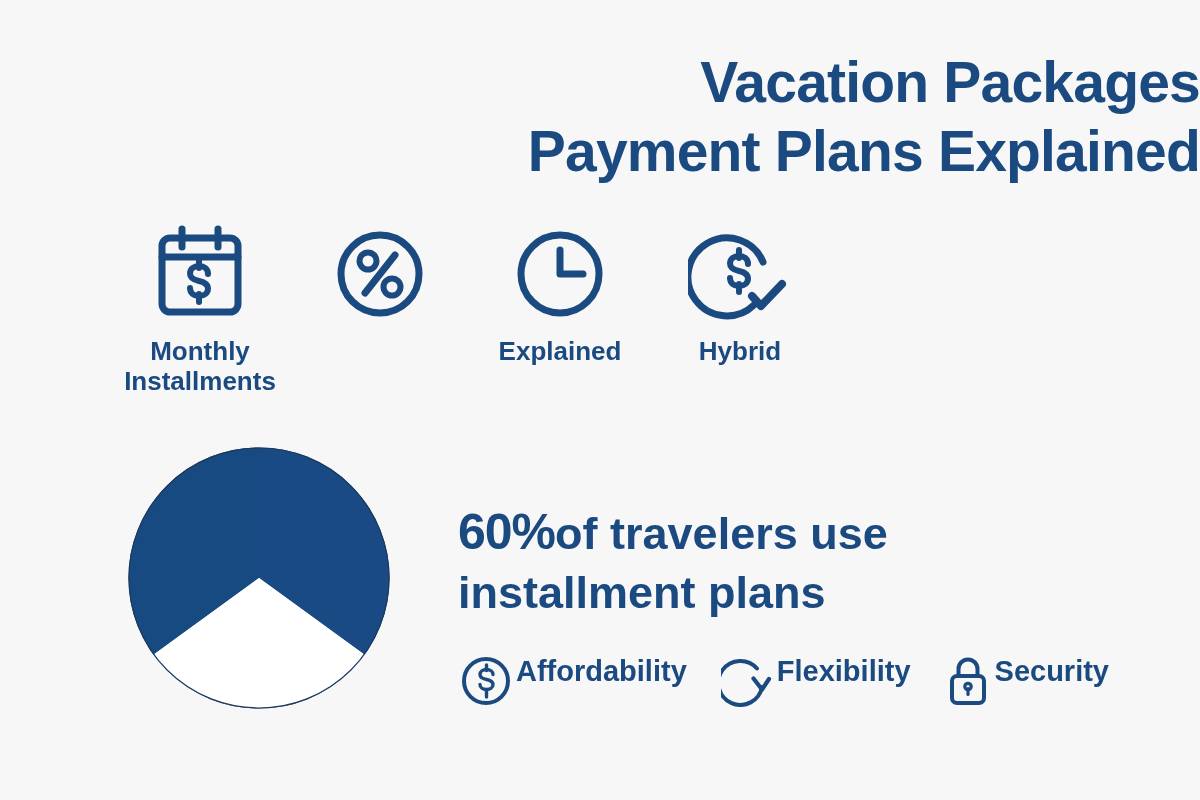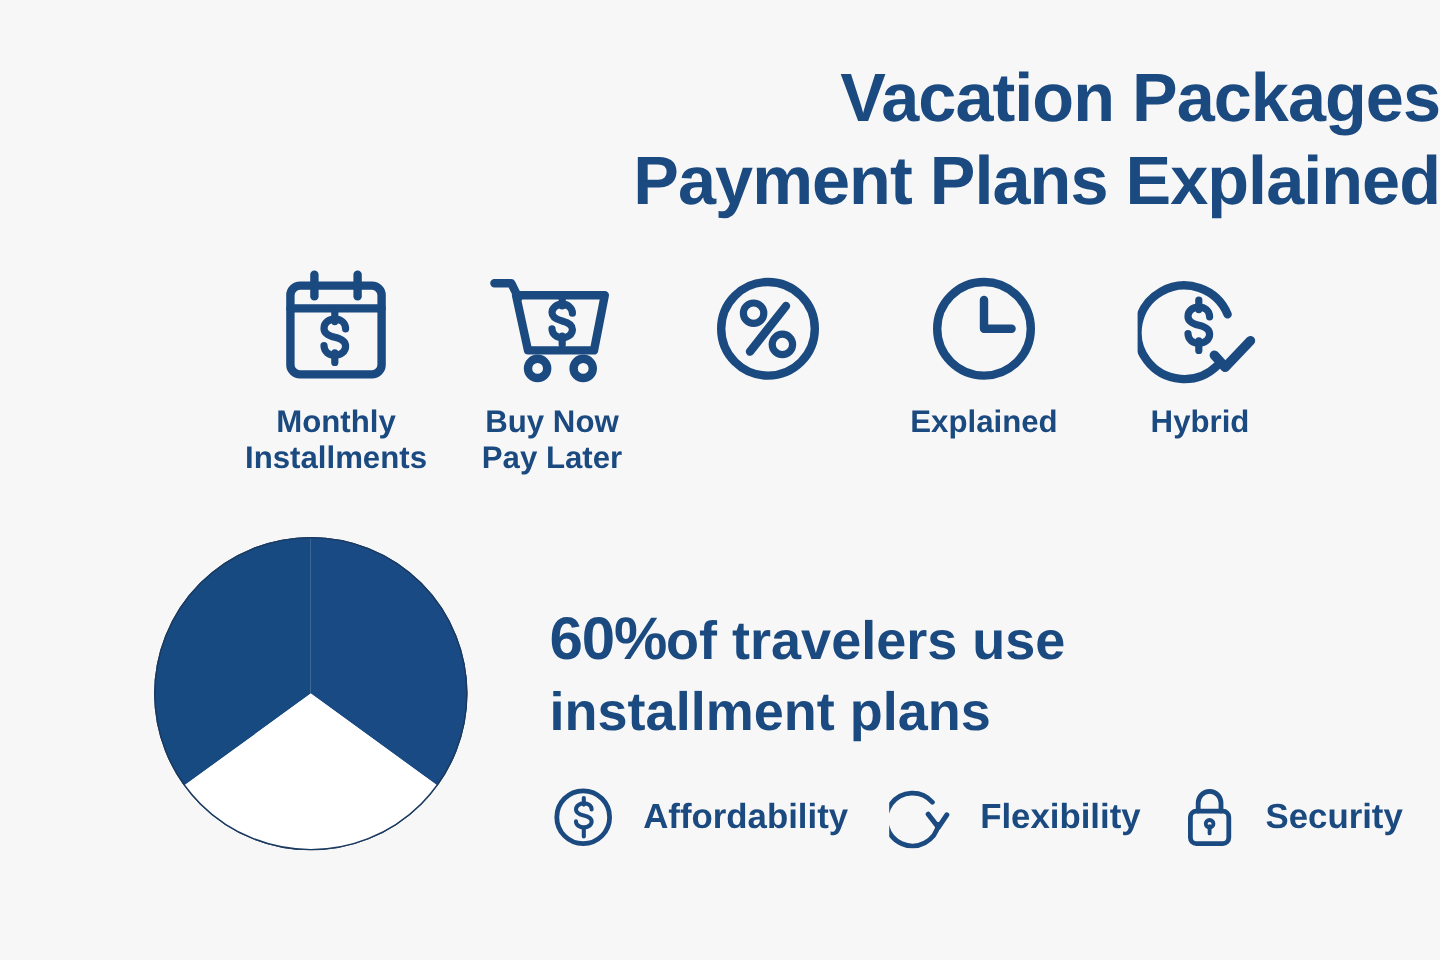--- a/index.html
+++ b/index.html
@@ -38,21 +38,21 @@
     white-space: nowrap;
   }
 
   
   .plans-row {
     position: absolute;
     top: 222px;
     left: 110px;
     width: 980px;
     display: flex;
-    justify-content: flex-end;
+    justify-content: flex-start;
     align-items: flex-start;
   }
   .plan-item {
     width: 180px;
     display: flex;
     flex-direction: column;
     align-items: center;
   }
   .plan-icon {
     height: 104px;
@@ -102,22 +102,21 @@
   .benefits-row {
     position: absolute;
     left: 460px;
     top: 655px;
     display: flex;
     align-items: center;
     gap: 34px;
   }
   .benefit {
     display: flex;
-    align-items: center;
-    gap: 24px;
+    gap: 4px;
   }
   .benefit-label {
     font-size: 29px;
     font-weight: bold;
     color: #1b4a80;
     white-space: nowrap;
   }
   .benefit-icon {
     display: flex;
     align-items: center;
@@ -147,37 +146,20 @@
             <path d="M60 50c0-5-4-8-9-8s-9 3-9 7.5 4.5 6.5 9 7.5 9 3 9 7.5-4 7.5-9 7.5-9-3-9-8"></path>
             <line x1="51" y1="36" x2="51" y2="44"></line>
             <line x1="51" y1="70" x2="51" y2="78"></line>
           </g>
         </svg>
       </div>
       <div class="plan-label">Monthly
 Installments</div>
     </div>
 
-    <div class="plan-item">
-      <div class="plan-icon">
-        <svg width="112" height="100" viewBox="0 0 112 100" fill="none" stroke="#1b4a80" stroke-width="7" stroke-linecap="round" stroke-linejoin="round">
-          <path d="M8 12h14l6 12"></path>
-          <path d="M26 22h74l-9 46H36z"></path>
-          <circle cx="44" cy="83" r="8"></circle>
-          <circle cx="82" cy="83" r="8"></circle>
-          <g stroke-width="6">
-            <path d="M73 37c0-4.5-4-7.5-8.5-7.5S56 32.5 56 36.5s4.5 6 8.5 7 8.5 2.8 8.5 7-4 7-8.5 7-8.5-3-8.5-7.5"></path>
-            <line x1="64.5" y1="24" x2="64.5" y2="31"></line>
-            <line x1="64.5" y1="56" x2="64.5" y2="63"></line>
-          </g>
-        </svg>
-      </div>
-      <div class="plan-label">Buy Now
-Pay Later</div>
-    </div>
 
     <div class="plan-item">
       <div class="plan-icon">
         <svg width="104" height="100" viewBox="0 0 104 100" fill="none" stroke="#1b4a80" stroke-width="7" stroke-linecap="round" stroke-linejoin="round">
           <circle cx="52" cy="50" r="39"></circle>
           <line x1="67" y1="31" x2="37" y2="69"></line>
           <circle cx="40" cy="37" r="8.5" stroke-width="6"></circle>
           <circle cx="64" cy="63" r="8.5" stroke-width="6"></circle>
         </svg>
       </div>

